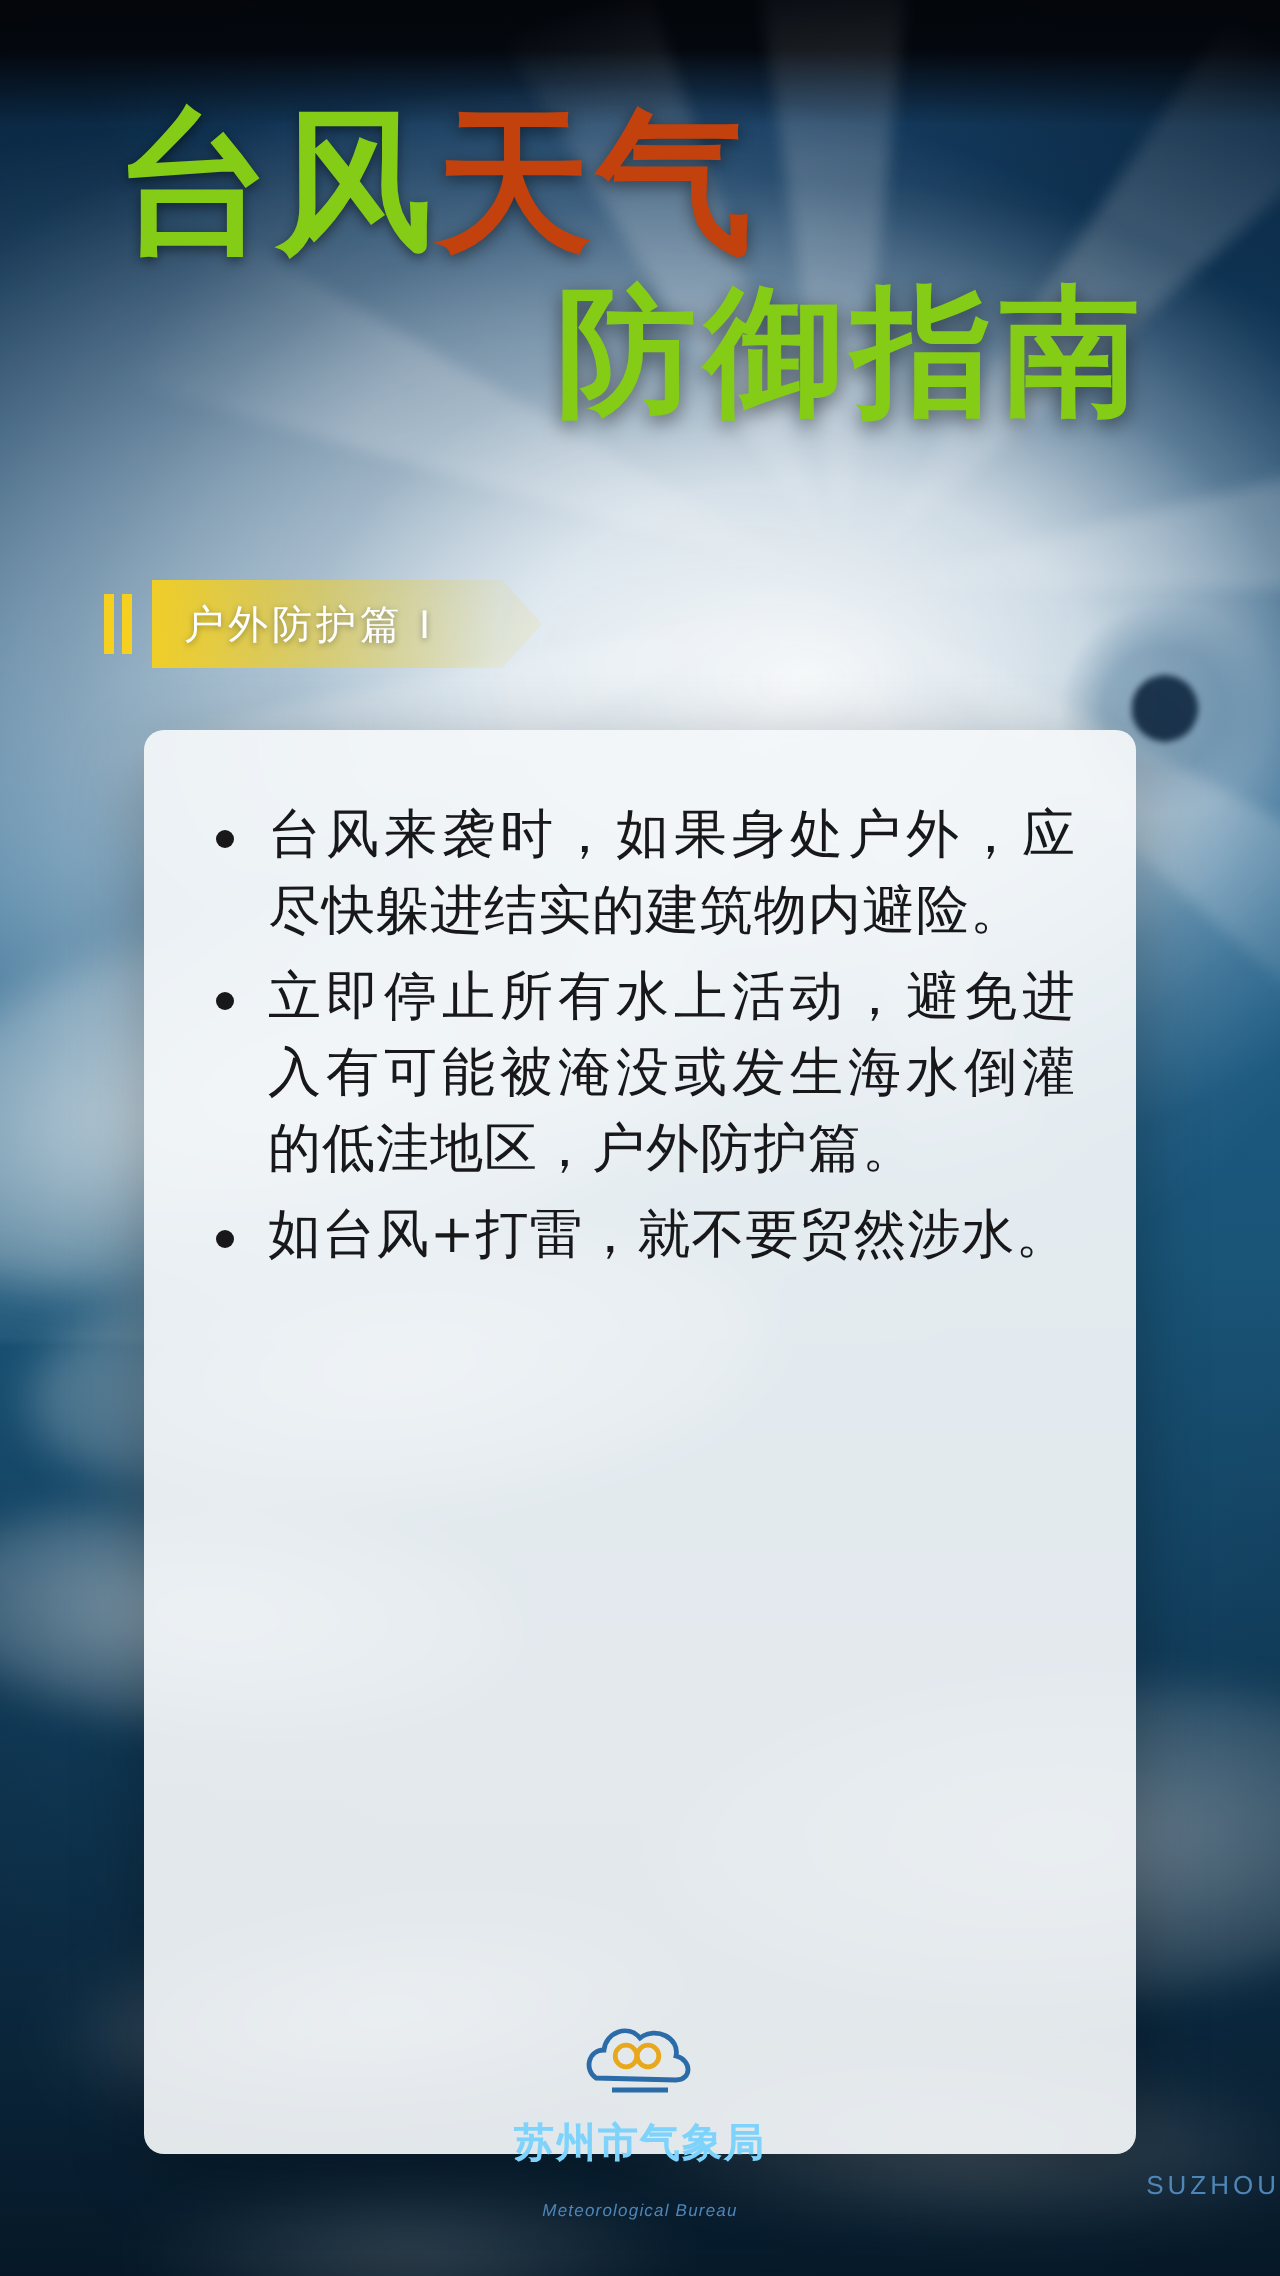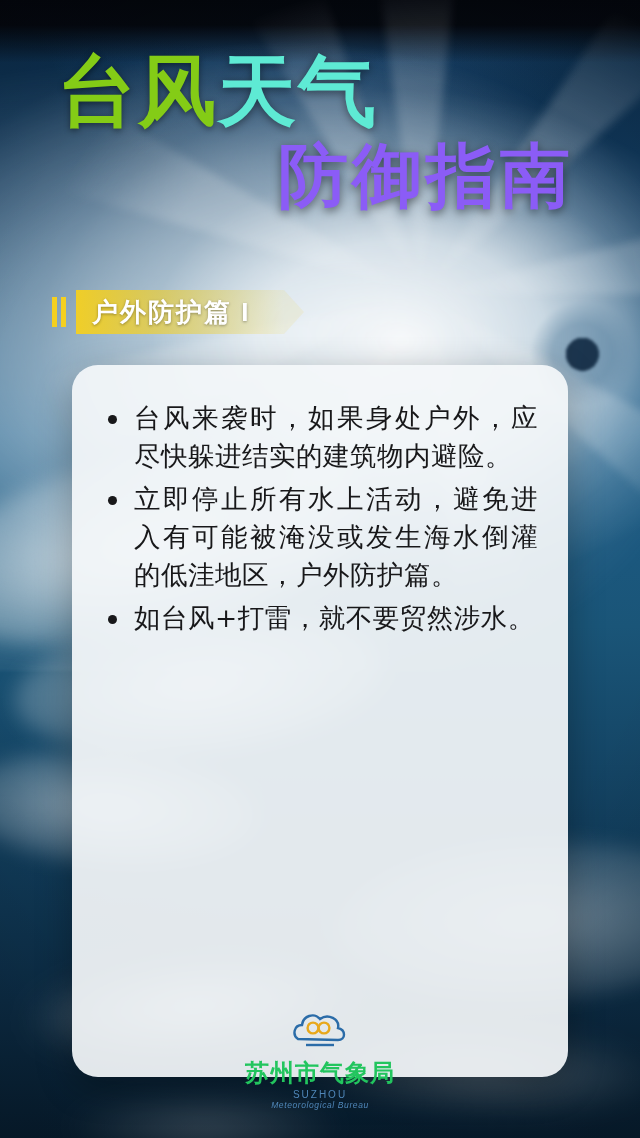--- a/index.html
+++ b/index.html
@@ -99,32 +99,32 @@
     line-height: 1.02;
     font-weight: bold;
     letter-spacing: 2px;
     white-space: nowrap;
   }
   .t-red {
     color: #84cc16;
     text-shadow: 0 2px 6px rgba(0,0,0,0.45);
   }
   .t-white {
-    color: #5eead4;
+    color: #c2410c;
     text-shadow: 0 2px 8px rgba(0,0,0,0.45);
   }
   .line-2 {
     margin-top: 8px;
     padding-right: 66px;
     text-align: right;
     font-size: 70px;
     line-height: 1.05;
     font-weight: bold;
     letter-spacing: 4px;
-    color: #8b5cf6;
+    color: #84cc16;
     text-shadow: 0 3px 10px rgba(0,0,0,0.5);
     white-space: nowrap;
   }
 
   
   .tag-wrap {
     position: absolute;
     left: 52px;
     top: 290px;
     display: flex;
@@ -153,36 +153,36 @@
   .tag-body::after {
     content: "";
     position: absolute;
     right: -20px;
     top: 0;
     border-top: 22px solid transparent;
     border-bottom: 22px solid transparent;
     border-left: 20px solid rgba(245,208,32,0.10);
   }
   .tag-text {
-    font-size: 26px;
-    font-weight: bold;
+    font-size: 20px;
+    font-weight: normal;
     color: #ffffff;
     letter-spacing: 2px;
     text-shadow: 0 1px 3px rgba(0,0,0,0.35);
     white-space: nowrap;
   }
 
   
   .card {
     position: absolute;
     left: 72px;
     top: 365px;
     width: 496px;
     height: 712px;
-    border-radius: 26px;
+    border-radius: 10px;
     background: rgba(243,246,249,0.93);
     box-shadow: 0 10px 36px rgba(0,0,0,0.30);
     box-sizing: border-box;
     padding: 34px 30px 10px 30px;
     overflow: hidden;
   }
   ul.tips {
     list-style: none;
     margin: 0;
     padding: 0;
@@ -217,29 +217,30 @@
     width: 100%;
     text-align: center;
   }
   .logo-mark {
     display: inline-block;
     width: 60px;
     height: 46px;
   }
   .logo-cn {
     margin-top: 2px;
-    font-size: 24px;
+    font-size: 20px;
     font-weight: bold;
-    color: #22c55e;
+    color: #7dd3fc;
     letter-spacing: 1px;
   }
   .logo-py {
-    font-size: 10px;
+    font-size: 13px;
     color: #4f86b8;
     letter-spacing: 2px;
+    text-align: right;
   }
   .logo-en {
     font-size: 8.5px;
     color: #4f86b8;
     letter-spacing: 0.6px;
     font-style: italic;
   }
 </style>
 </head>
 <body>

